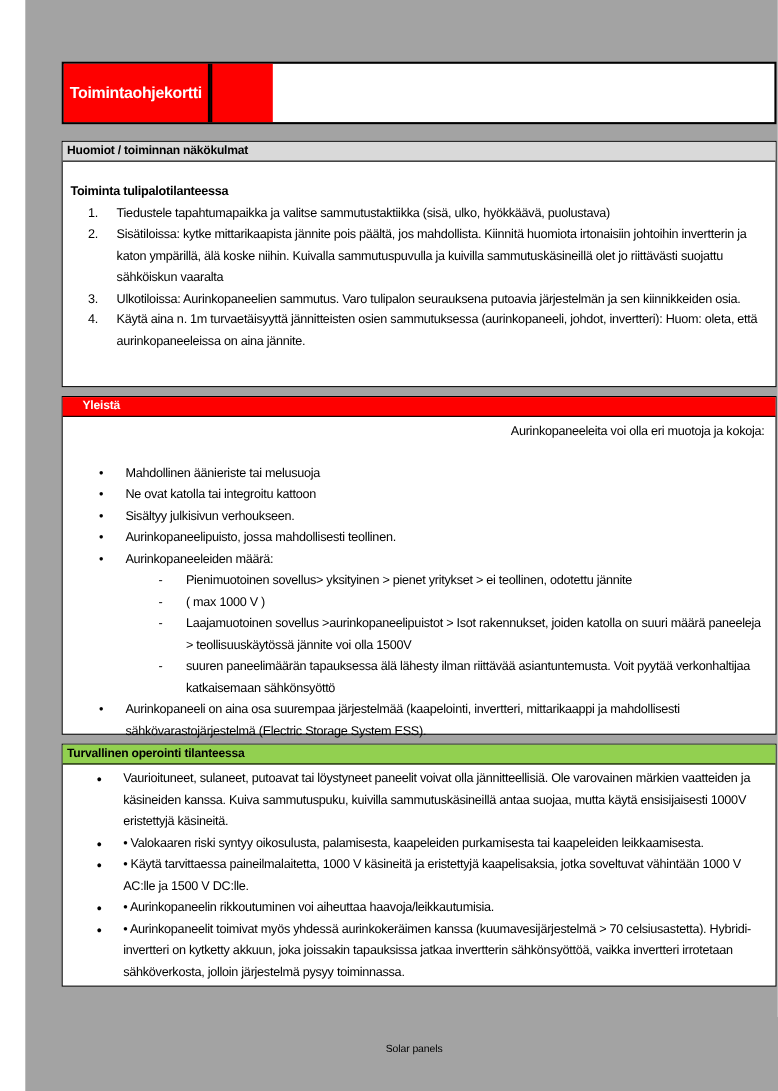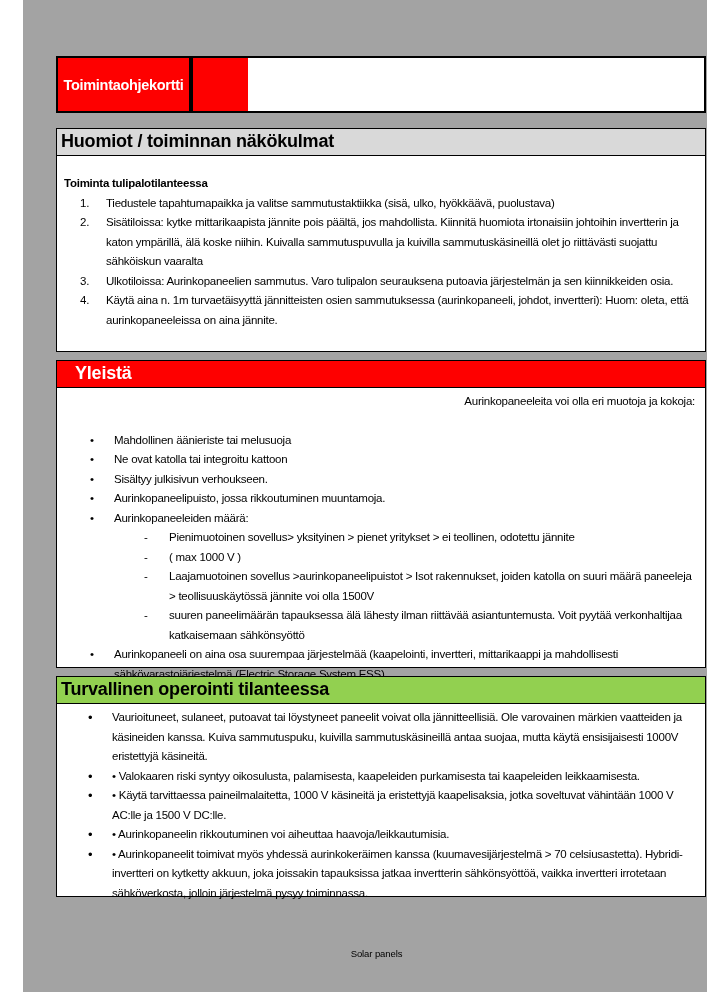--- a/index.html
+++ b/index.html
@@ -23,21 +23,21 @@
   .hdr-pages { flex:1; display:flex; align-items:center; justify-content:center; font-size:11px;
                letter-spacing:-0.2px; }
   .hdr-right { width:57px; background:#FE0000; border-left:2px solid #000; }
 
   
   .sec { position:absolute; left:33px; width:650px; border:1.5px solid #000; background:#fff; }
   .sec-huomiot     { top:128px; height:224px; }
   .sec-yleista     { top:360px; height:308px; }
   .sec-turvallinen { top:676px; height:221px; }
 
-  .sec-header { font-weight:bold; font-size:18px; padding:2px 4px 3px 4px;
+  .sec-header { font-weight:bold; font-size:11px; padding:2px 4px 3px 4px;
                 border-bottom:1.5px solid #000; letter-spacing:-0.2px; }
   .sec-header.gray  { background:#D9D9D9; color:#000; }
   .sec-header.red   { background:#FE0000; color:#fff; border-bottom-width:1px;padding-left:18px; }
   .sec-header.green { background:#92D050; color:#000; }
 
   .sec-body { padding:4px 10px 0 7px; font-size:11.5px; line-height:19.5px;
               letter-spacing:-0.25px; overflow:hidden; }
 
   .subtitle { font-weight:bold; margin-top:14px; }
 
@@ -87,21 +87,21 @@
   </div>
 
   <div class="sec sec-yleista">
     <div class="sec-header red">Yleistä</div>
     <div class="sec-body">
       <p class="intro">Aurinkopaneeleita voi olla eri muotoja ja kokoja:</p>
       <ul class="bullets">
         <li>Mahdollinen äänieriste tai melusuoja</li>
         <li>Ne ovat katolla tai integroitu kattoon</li>
         <li>Sisältyy julkisivun verhoukseen.</li>
-        <li>Aurinkopaneelipuisto, jossa rikkoutuminen muuntamoja.</li>
+        <li>Aurinkopaneelipuisto, jossa mahdollisesti teollinen.</li>
         <li>Aurinkopaneeleiden määrä:</li>
       </ul>
       <ul class="dashes">
         <li>Pienimuotoinen sovellus&gt; yksityinen &gt; pienet yritykset &gt; ei teollinen, odotettu jännite</li>
         <li> ( max 1000 V )</li>
         <li>Laajamuotoinen sovellus &gt;aurinkopaneelipuistot &gt; Isot rakennukset, joiden katolla on suuri määrä paneeleja &gt; teollisuuskäytössä jännite voi olla 1500V</li>
         <li>suuren paneelimäärän tapauksessa älä lähesty ilman riittävää asiantuntemusta. Voit pyytää verkonhaltijaa katkaisemaan sähkönsyöttö</li>
       </ul>
       <ul class="bullets">
         <li>Aurinkopaneeli on aina osa suurempaa järjestelmää (kaapelointi, invertteri, mittarikaappi ja mahdollisesti sähkövarastojärjestelmä (Electric Storage System ESS).</li>

